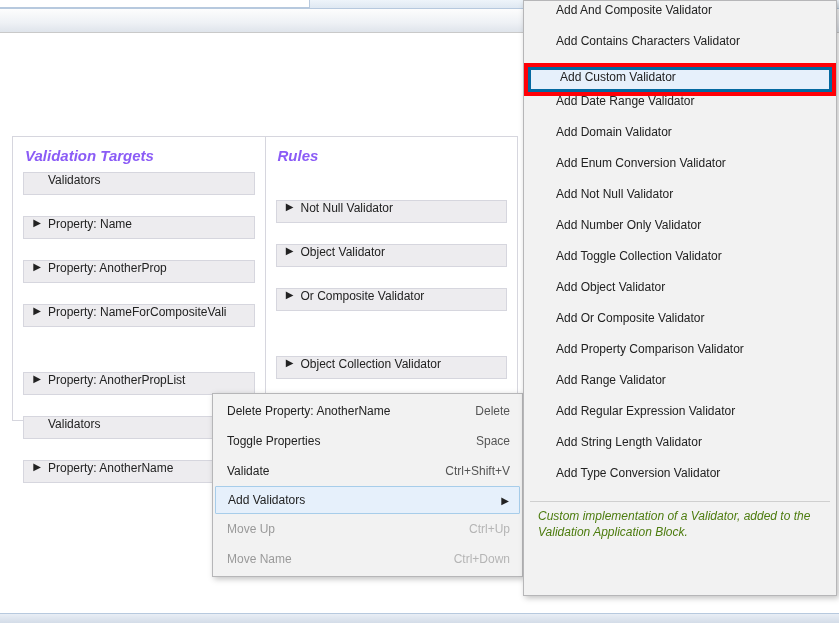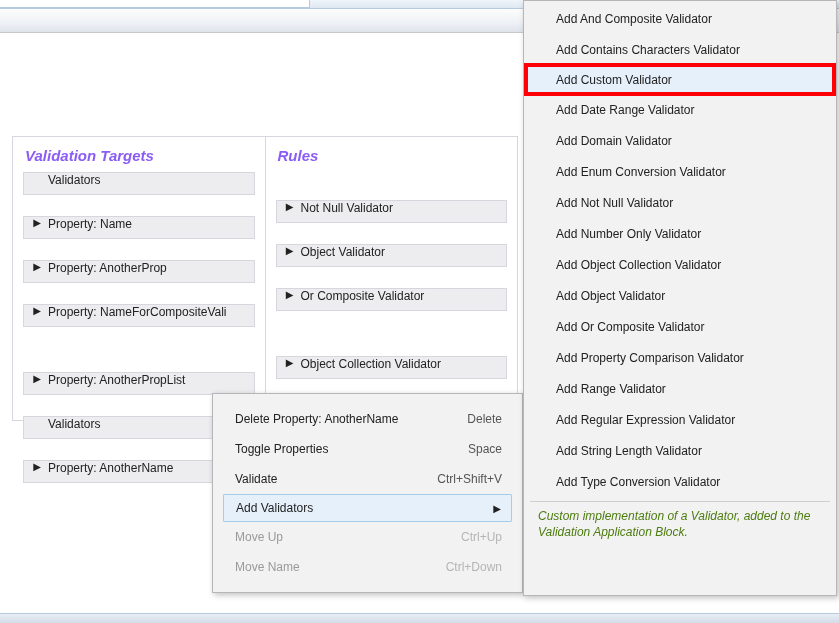--- a/index.html
+++ b/index.html
@@ -85,21 +85,21 @@
   
   
   .ctxmenu {
     position: absolute;
     left: 212px;
     top: 393px;
     width: 311px;
     background: #f2f2f2;
     border: 1px solid #b6b6b8;
     box-shadow: 2px 2px 6px rgba(0,0,0,0.25);
-    padding: 10px;
+    padding: 2px;
   }
   .ctx-row {
     display: flex;
     align-items: center;
     height: 30px;
     padding: 0 10px 0 12px;
     color: #222;
   }
   .ctx-row.disabled { color: #9a9a9a; gap: 36px; }
   .ctx-row.highlight {
@@ -124,28 +124,28 @@
     top: 0;
     width: 314px;
     height: 596px;
     background: #f2f2f2;
     border: 1px solid #b6b6b8;
     box-shadow: 2px 2px 6px rgba(0,0,0,0.25);
     padding: 2px 2px 4px 2px;
   }
   .sub-row {
     display: flex;
-    align-items: center;
+    align-items: flex-start;
     height: 31px;
     padding: 0 10px 0 30px;
     color: #222;
   }
   .sub-row.highlight {
     background: #e6f0fb;
-    border: 1px solid #0369a1;
+    border: 5px solid #0369a1;
     height: 29px;
     padding-left: 29px;
   }
   .sub-row.framed-red {
     outline: 4px solid #ff0006;
     outline-offset: -2px;
   }
   .tooltip-box {
     margin: 4px 4px 2px 4px;
     padding: 6px 8px;
@@ -281,21 +281,21 @@
   <div class="sub-row">
       <span>Add Enum Conversion Validator</span>
     </div>
   <div class="sub-row">
       <span>Add Not Null Validator</span>
     </div>
   <div class="sub-row">
       <span>Add Number Only Validator</span>
     </div>
   <div class="sub-row">
-      <span>Add Object Collection Validator</span>
+      <span>Add Toggle Collection Validator</span>
     </div>
   <div class="sub-row">
       <span>Add Object Validator</span>
     </div>
   <div class="sub-row">
       <span>Add Or Composite Validator</span>
     </div>
   <div class="sub-row">
       <span>Add Property Comparison Validator</span>
     </div>

